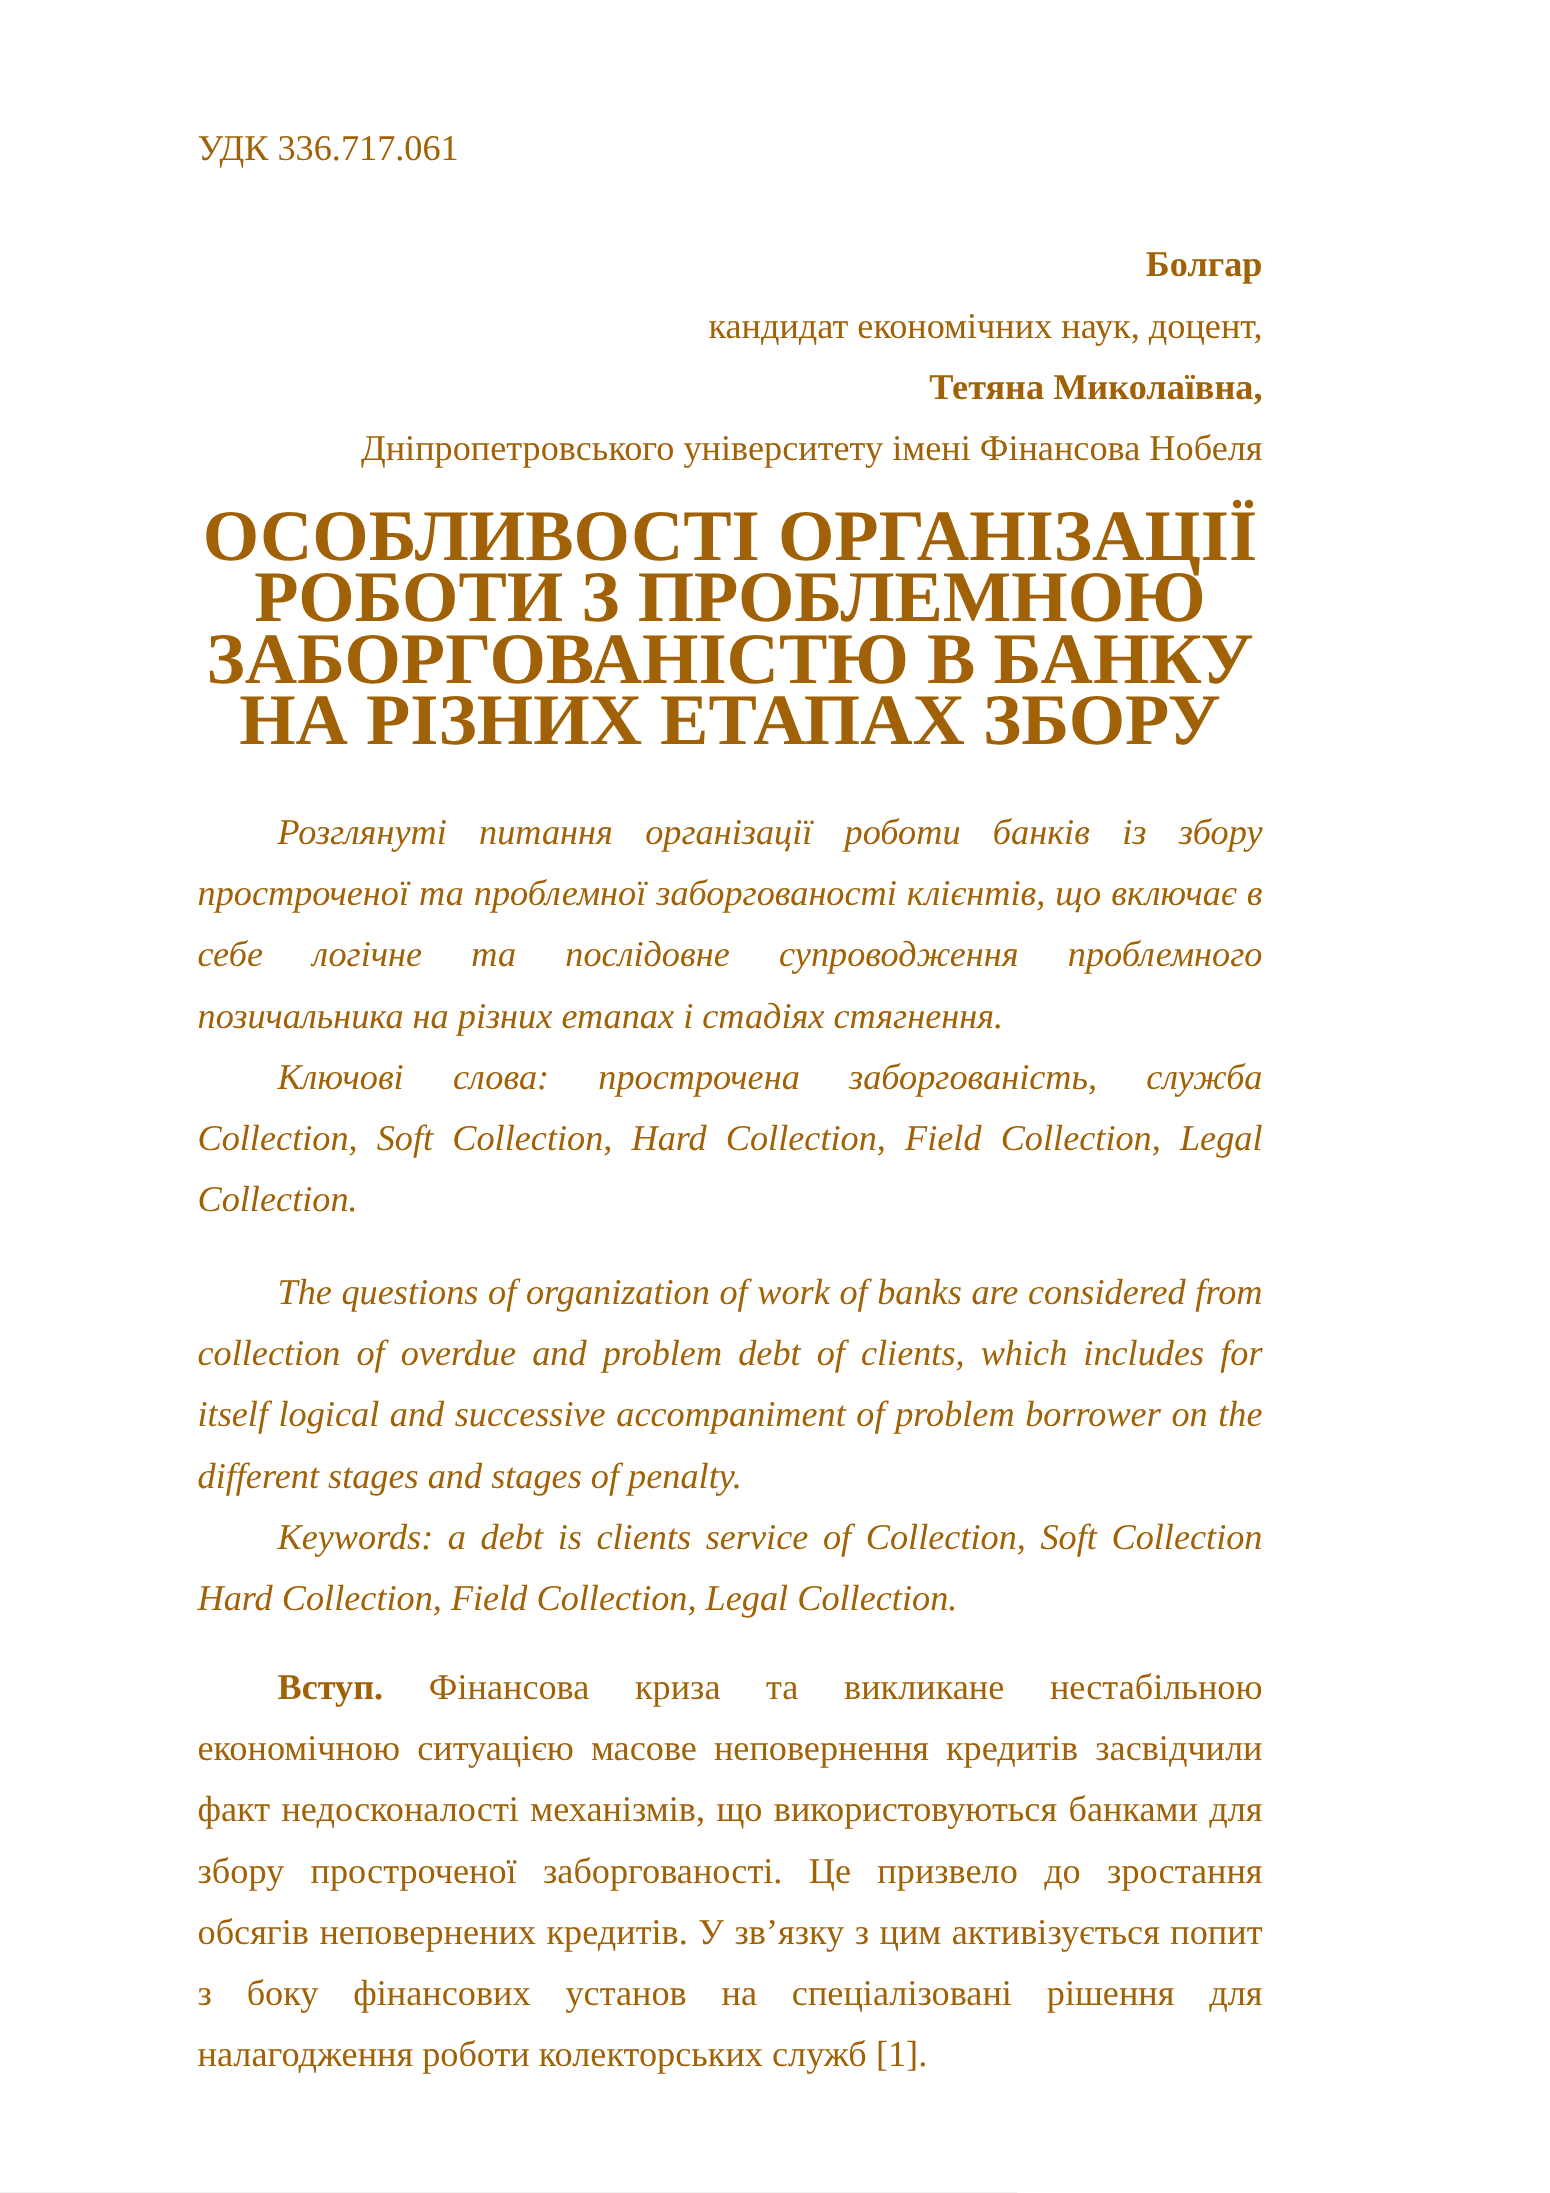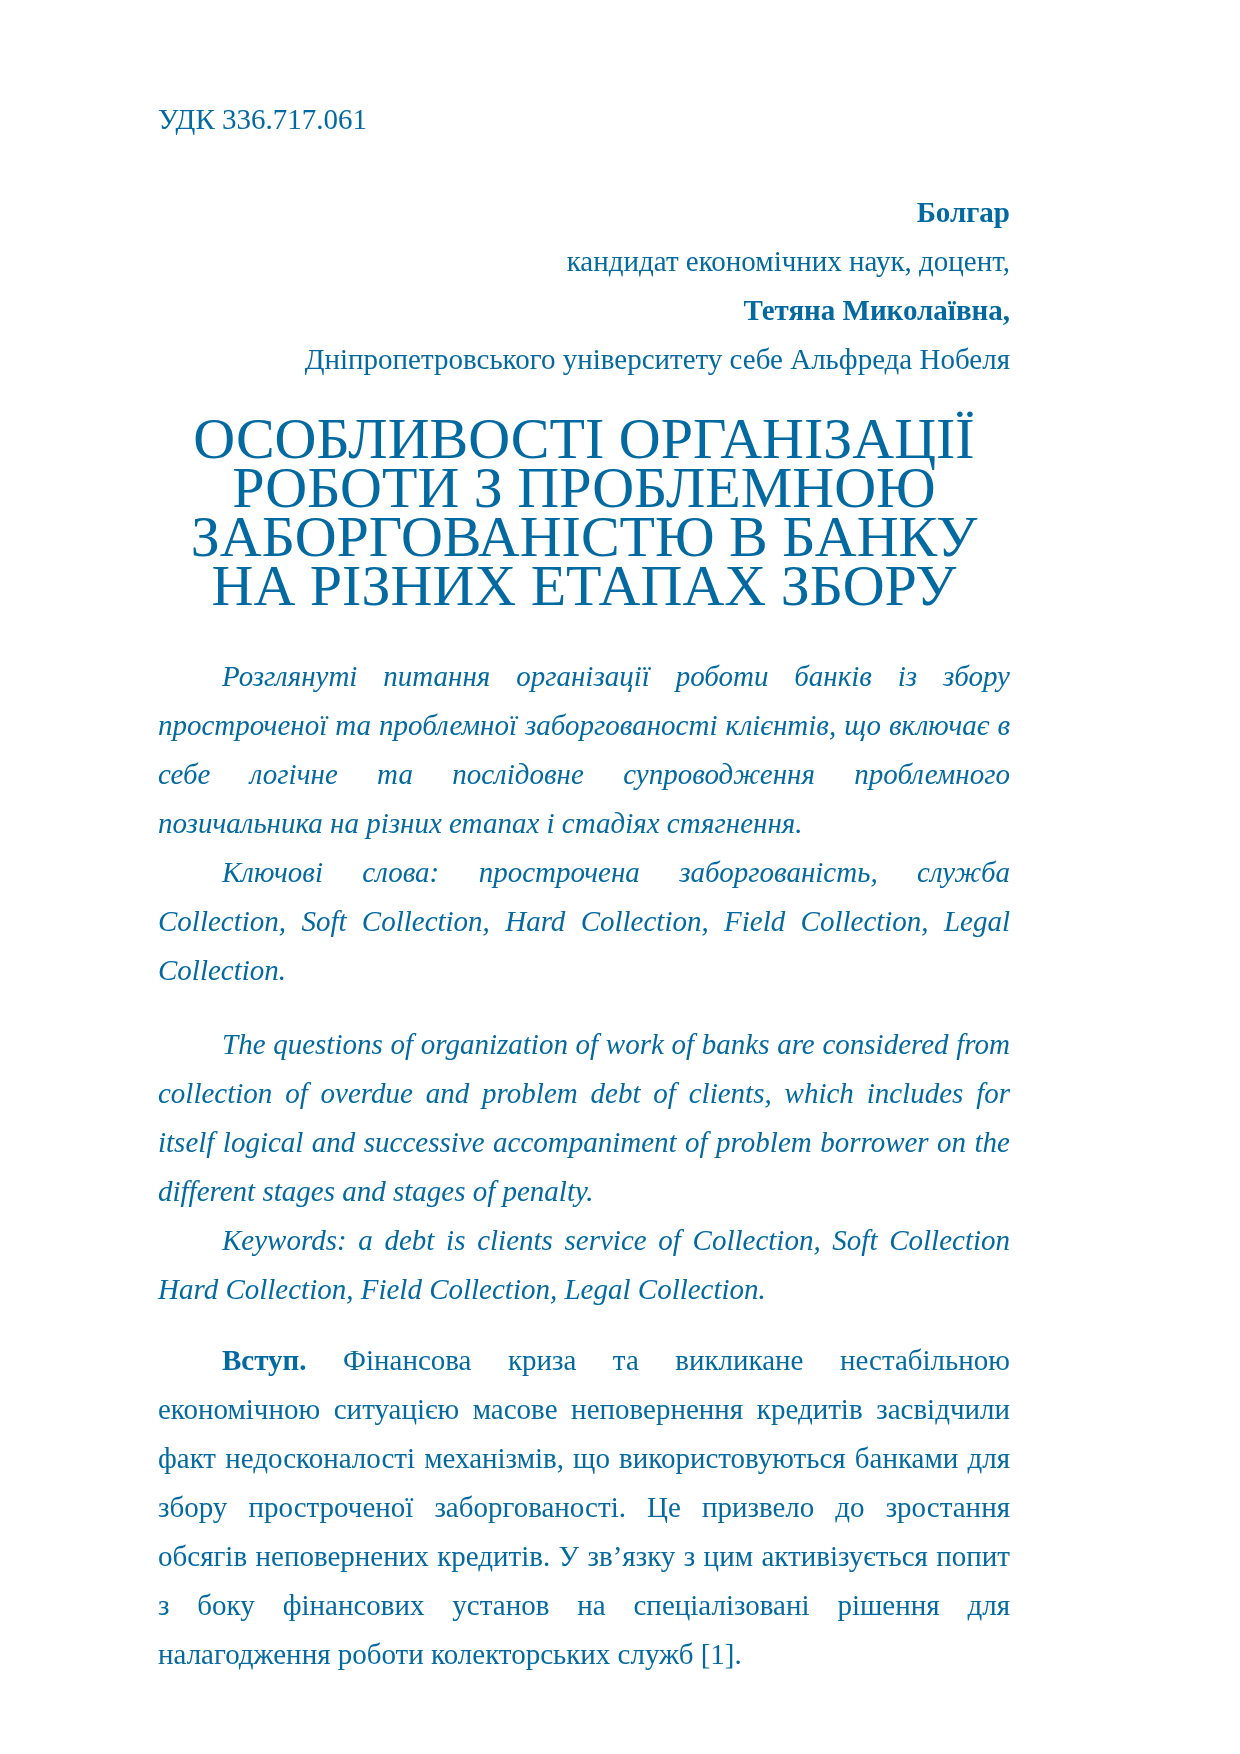--- a/index.html
+++ b/index.html
@@ -6,38 +6,38 @@
   html, body { background: #e8e8e8; }
   .page {
     position: relative;
     width: 1240px;
     height: 1754px;
     margin: 0 auto;
     background: #ffffff;
     font-family: "Liberation Serif", "DejaVu Serif", serif;
     font-size: 29px;
     line-height: 49px;
-    color: #0369a1;
+    color: #a16207;
     padding: 95px 230px 80px 158px;
     overflow: hidden;
   }
   .udc {
     text-align: left;
     margin-bottom: 6px;
   }
   .author-block {
     text-align: right;
     margin-top: 44px;
   }
   .author-line { display: block; }
   .bold { font-weight: bold; }
   .title {
-    margin-top: 30px;
+    margin-top: 20px;
     text-align: center;
-    font-weight: normal;
+    font-weight: bold;
   }
   .para {
     text-align: justify;
     text-indent: 64px;
   }
   .italic { font-style: italic; }
   .abstract-uk { margin-top: 42px; }
   .abstract-en { margin-top: 25px; }
   .intro { margin-top: 22px; }
   .lead { font-weight: bold; }
@@ -46,21 +46,21 @@
 <body>
 
 <div class="page">
 
   <p class="udc">УДК 336.717.061</p>
 
   <div class="author-block">
     <span class="author-line bold">Болгар</span>
     <span class="author-line">кандидат економічних наук, доцент,</span>
     <span class="author-line bold">Тетяна Миколаївна,</span>
-    <span class="author-line">Дніпропетровського університету себе Альфреда Нобеля</span>
+    <span class="author-line">Дніпропетровського університету імені Фінансова Нобеля</span>
   </div>
 
   <h1 class="title">ОСОБЛИВОСТІ ОРГАНІЗАЦІЇ РОБОТИ З ПРОБЛЕМНОЮ ЗАБОРГОВАНІСТЮ В БАНКУ НА РІЗНИХ ЕТАПАХ ЗБОРУ</h1>
 
   <p class="para italic abstract-uk">Розглянуті питання організації роботи банків із збору простроченої та проблемної заборгованості клієнтів, що включає в себе логічне та послідовне супроводження проблемного позичальника на різних етапах і стадіях стягнення.</p>
 
   <p class="para italic">Ключові слова: прострочена заборгованість, служба Collection, Soft Collection, Hard Collection, Field Collection, Legal Collection.</p>
 
   <p class="para italic abstract-en">The questions of organization of work of banks are considered from collection of overdue and problem debt of clients, which includes for itself logical and successive accompaniment of problem borrower on the different stages and stages of penalty.</p>
 

